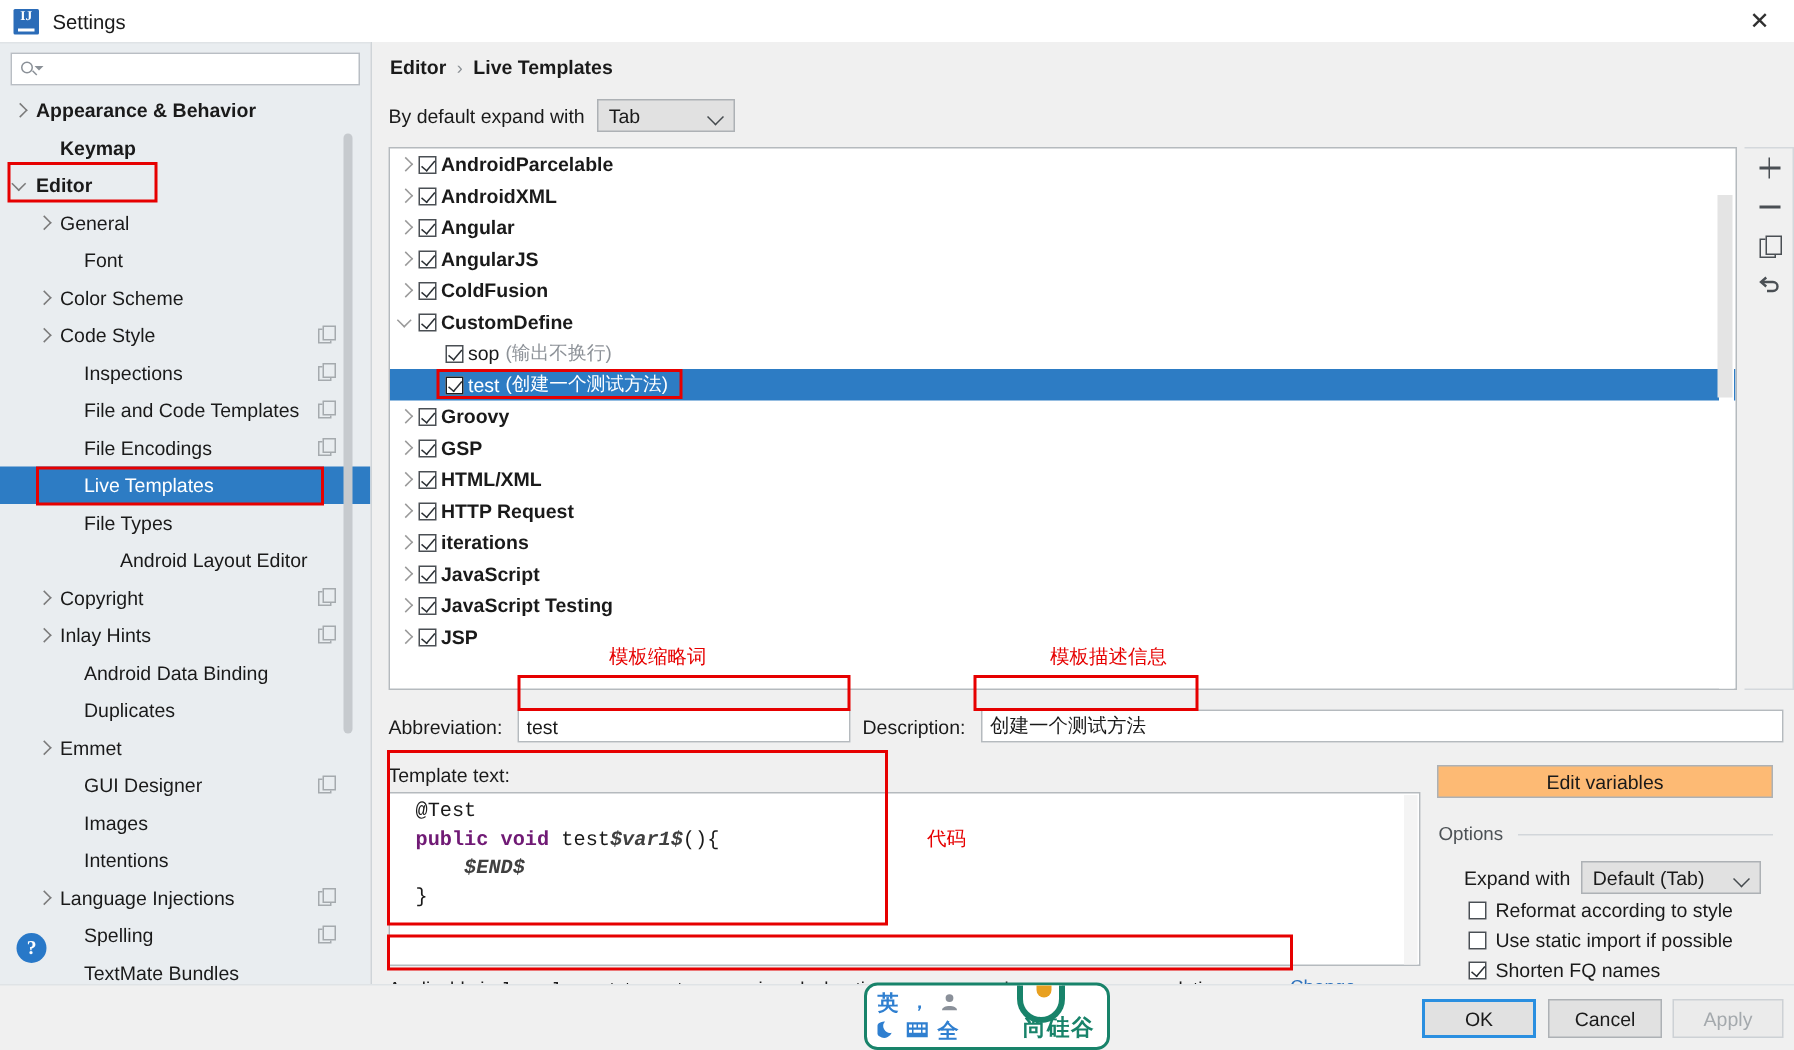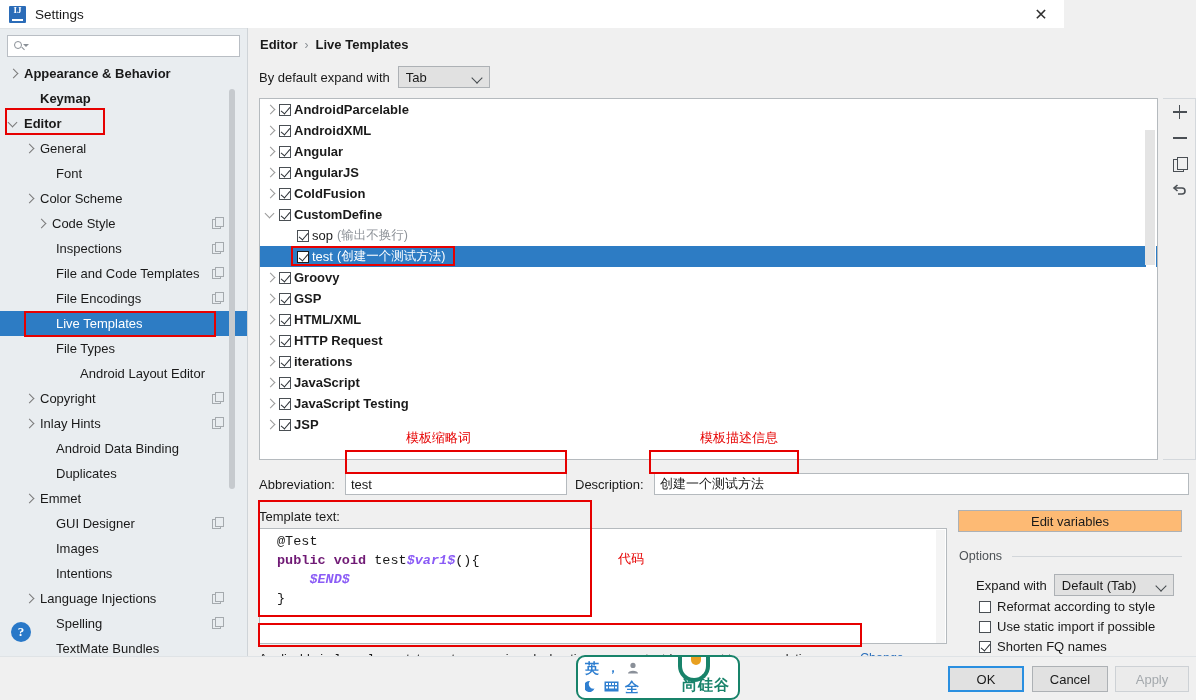--- a/index.html
+++ b/index.html
@@ -9,21 +9,21 @@
     font-family: "Liberation Sans", sans-serif;
     font-size:13px;
     color:#1a1a1a;
     background:#f0f0f0;
     overflow:hidden;
     position:relative;
   }
 
   
   .titlebar{
-    position:absolute; left:0; top:0; width:1064px; height:28px;
+    position:absolute; left:0; top:0; width:1196px; height:28px;
     background:#ffffff; display:flex; align-items:center;
   }
   .title-icon{
     width:17px; height:17px; margin-left:9px; margin-right:9px;
     background:#2b6cb8; border-radius:1px; position:relative; flex:none;
   }
   .title-icon::before{
     content:"IJ"; position:absolute; left:0; top:-1px; width:17px;
     text-align:center; font-size:9px; font-weight:bold; color:#fff;
     font-family:"Liberation Serif", serif;
@@ -229,21 +229,21 @@
   .tt-label{ position:absolute; left:11px; top:481px; font-size:13px; }
   .tarea{
     position:absolute; left:11px; top:500px; width:688px; height:116px;
     background:#ffffff; border:1px solid #b5babe; overflow:hidden;padding-left:12px;
   }
   .code{
     font-family:"Liberation Mono", monospace; font-size:13.5px;
     line-height:19px; padding:3px 0 0 5px; white-space:pre;
   }
   .kw{ color:#701a75; font-weight:bold; }
-  .var{ color:#8b5cf6; font-weight:bold; font-style:italic; }
+  .var{ color:#404040; font-weight:bold; font-style:italic; }
   .tarea-sb{
     position:absolute; right:1px; top:1px; width:9px; height:114px; background:#f4f4f4;
   }
 
   .applbar{
     position:absolute; left:11px; top:620px; width:700px; height:22px;
     background:#f0f0f0; display:flex; align-items:center;
     font-size:12.5px;
   }
   .change-lnk{
@@ -350,21 +350,21 @@
         <span class="lbl">General</span>
       </div>
       <div class="tree-row" style="padding-left: 40px;">
         <span class="arrow"></span>
         <span class="lbl">Font</span>
       </div>
       <div class="tree-row" style="padding-left: 24px;">
         <span class="arrow has"></span>
         <span class="lbl">Color Scheme</span>
       </div>
-      <div class="tree-row" style="padding-left: 36px;">
+      <div class="tree-row" style="padding-left: 24px;">
         <span class="arrow has"></span>
         <span class="lbl">Code Style</span>
         <span class="copy-mark"></span>
       </div>
       <div class="tree-row" style="padding-left: 40px;">
         <span class="arrow"></span>
         <span class="lbl">Inspections</span>
         <span class="copy-mark"></span>
       </div>
       <div class="tree-row" style="padding-left: 40px;">

